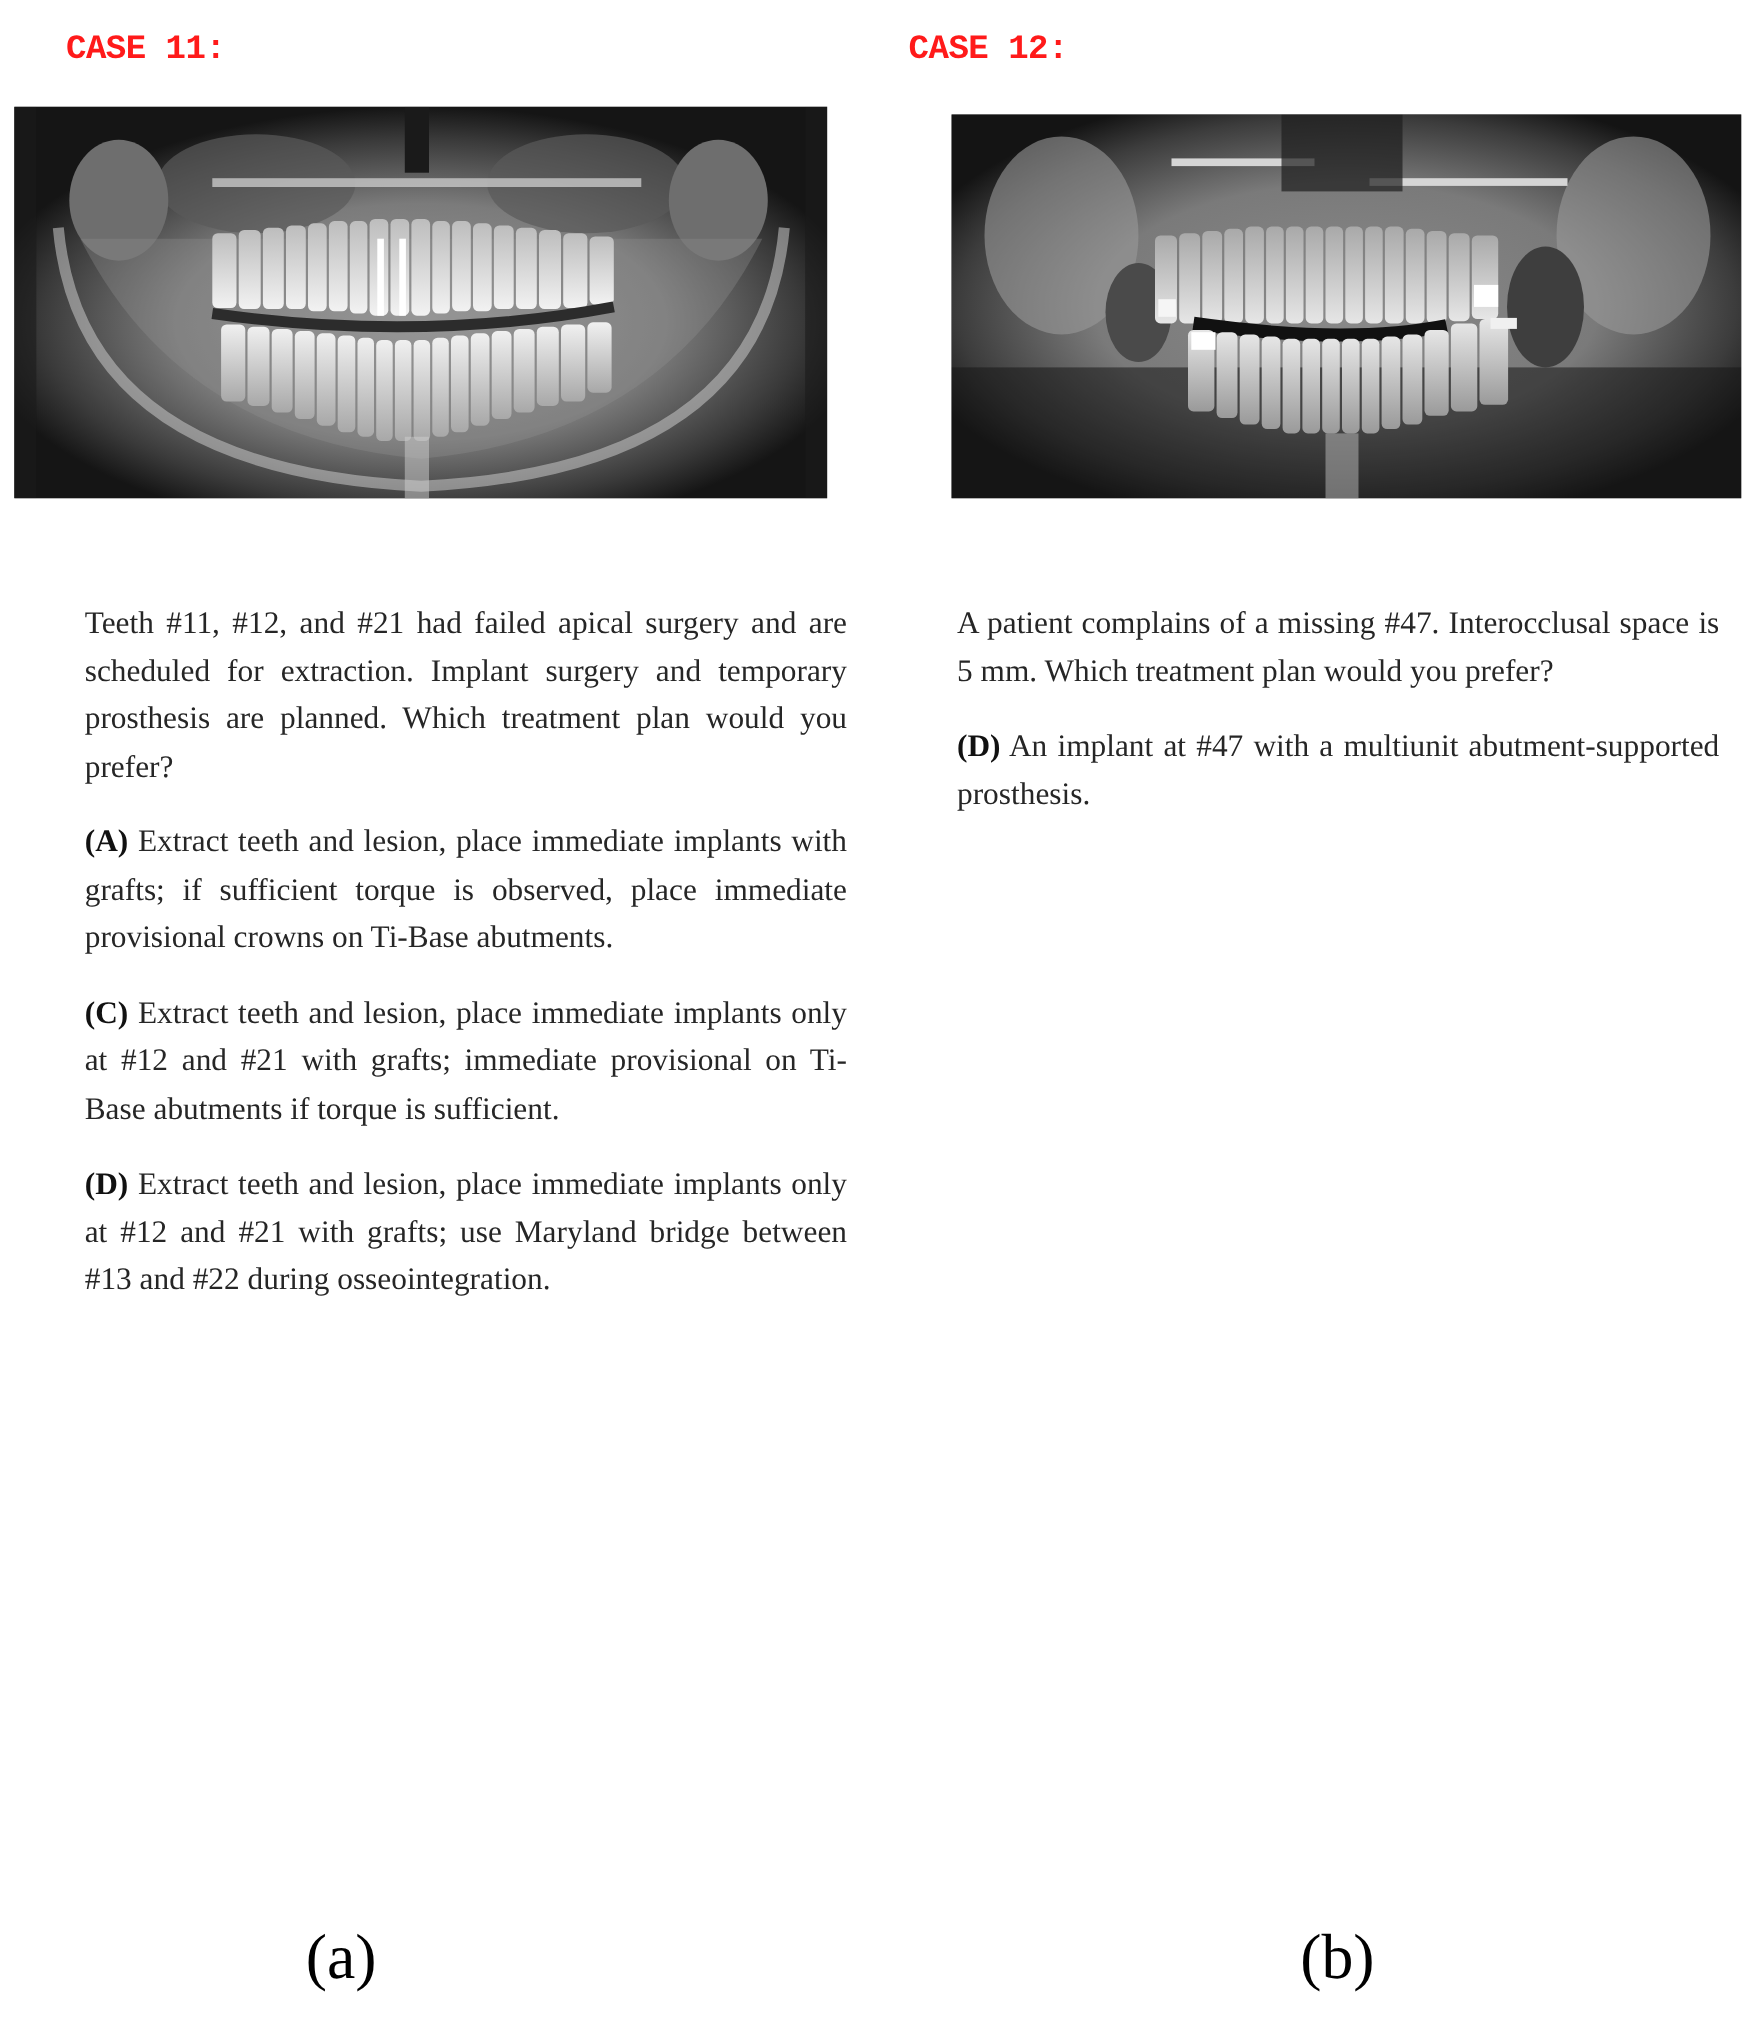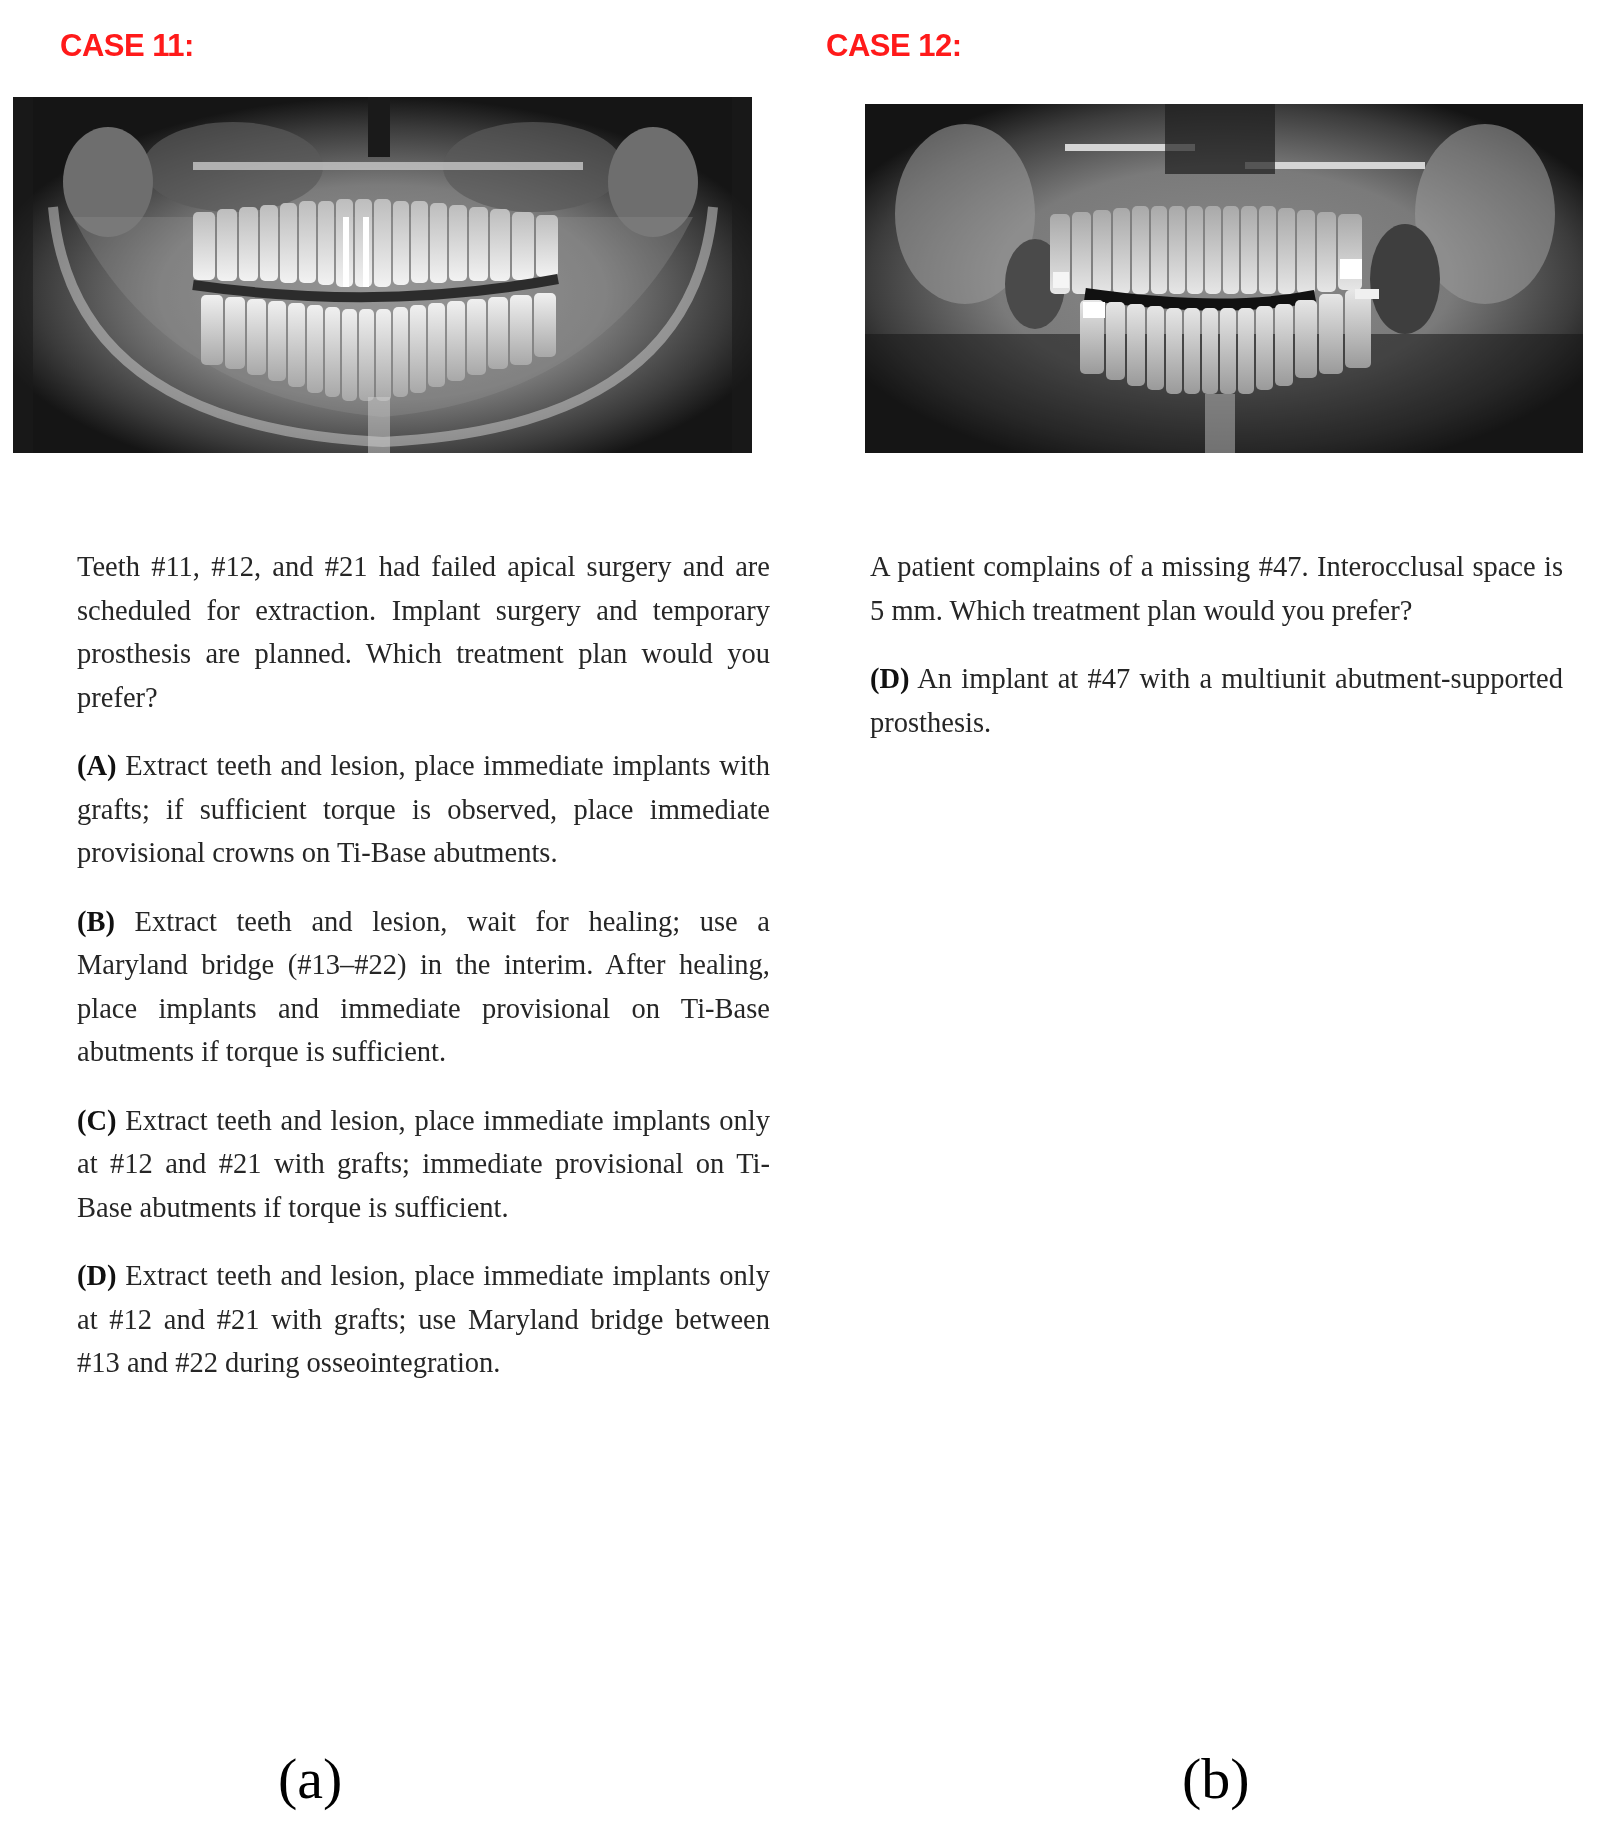--- a/index.html
+++ b/index.html
@@ -3,21 +3,21 @@
   <meta charset="utf-8">
   <style>
     html, body { margin: 0; padding: 0; background: #ffffff; }
     body {
       width: 1603px; height: 1840px; position: relative; overflow: hidden;
       font-family: "Liberation Serif", "DejaVu Serif", serif;
       color: #1e1e1e;
     }
     .case-title {
       position: absolute; top: 28px;
-      font-family: Liberation Sans, sans-serif;
+      font-family: Liberation Mono, monospace;
       font-weight: bold; font-size: 31px; color: #ff1a1a;
       letter-spacing: -0.5px;
     }
     .xray {
       position: absolute; overflow: hidden; background: #1a1a1a;
     }
     .xray svg { display: block; width: 100%; height: 100%; }
     .col {
       position: absolute; top: 545px;
       font-size: 28.5px; line-height: 43.5px; text-align: justify;
@@ -115,21 +115,20 @@
 
     <rect x="355" y="300" width="22" height="56" fill="#cfcfcf" opacity="0.5"></rect>
     <rect x="0" y="0" width="20" height="356" fill="#1a1a1a" opacity="0.6"></rect>
     <rect x="719" y="0" width="20" height="356" fill="#1a1a1a" opacity="0.6"></rect>
   </svg>
 </div>
 
 <div class="col" style="left:60px; width:693px;margin-left:17px;">
   <p class="stem">Teeth #11, #12, and #21 had failed apical surgery and are scheduled for extraction. Implant surgery and temporary prosthesis are planned. Which treatment plan would you prefer?</p>
   <p><span class="opt-label">(A)</span><span> Extract teeth and lesion, place immediate implants with grafts; if sufficient torque is observed, place immediate provisional crowns on Ti-Base abutments.</span></p>
-  <p><span class="opt-label">(B)</span><span> Extract teeth and lesion, wait for healing; use a Maryland bridge (#13–#22) in the interim. After healing, place implants and immediate provisional on Ti-Base abutments if torque is sufficient.</span></p>
   <p><span class="opt-label">(C)</span><span> Extract teeth and lesion, place immediate implants only at #12 and #21 with grafts; immediate provisional on Ti-Base abutments if torque is sufficient.</span></p>
   <p><span class="opt-label">(D)</span><span> Extract teeth and lesion, place immediate implants only at #12 and #21 with grafts; use Maryland bridge between #13 and #22 during osseointegration.</span></p>
 </div>
 
 <div class="panel-label" style="left:278px;">
   <span>(a)</span>
 </div>
 
 <div class="case-title" style="left:826px;">CASE 12:</div>
 

